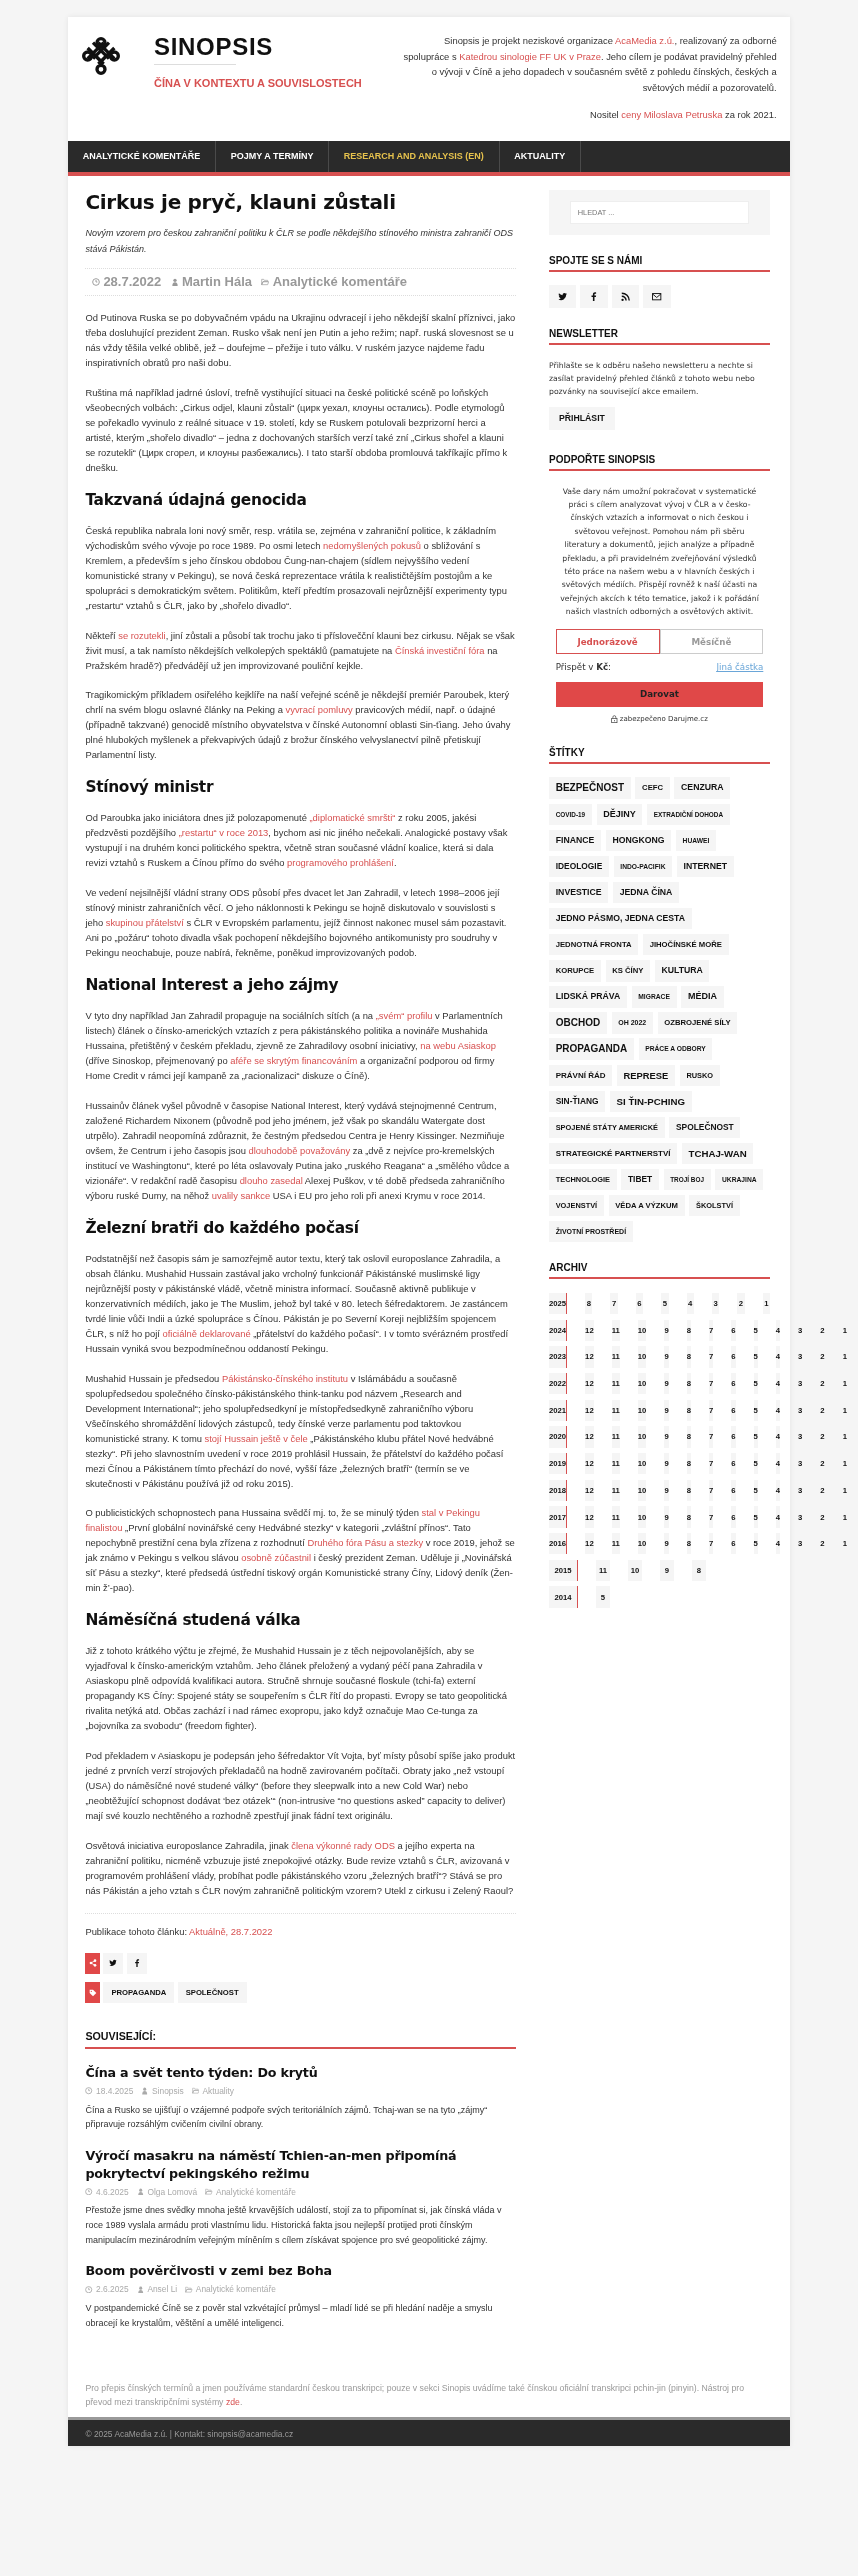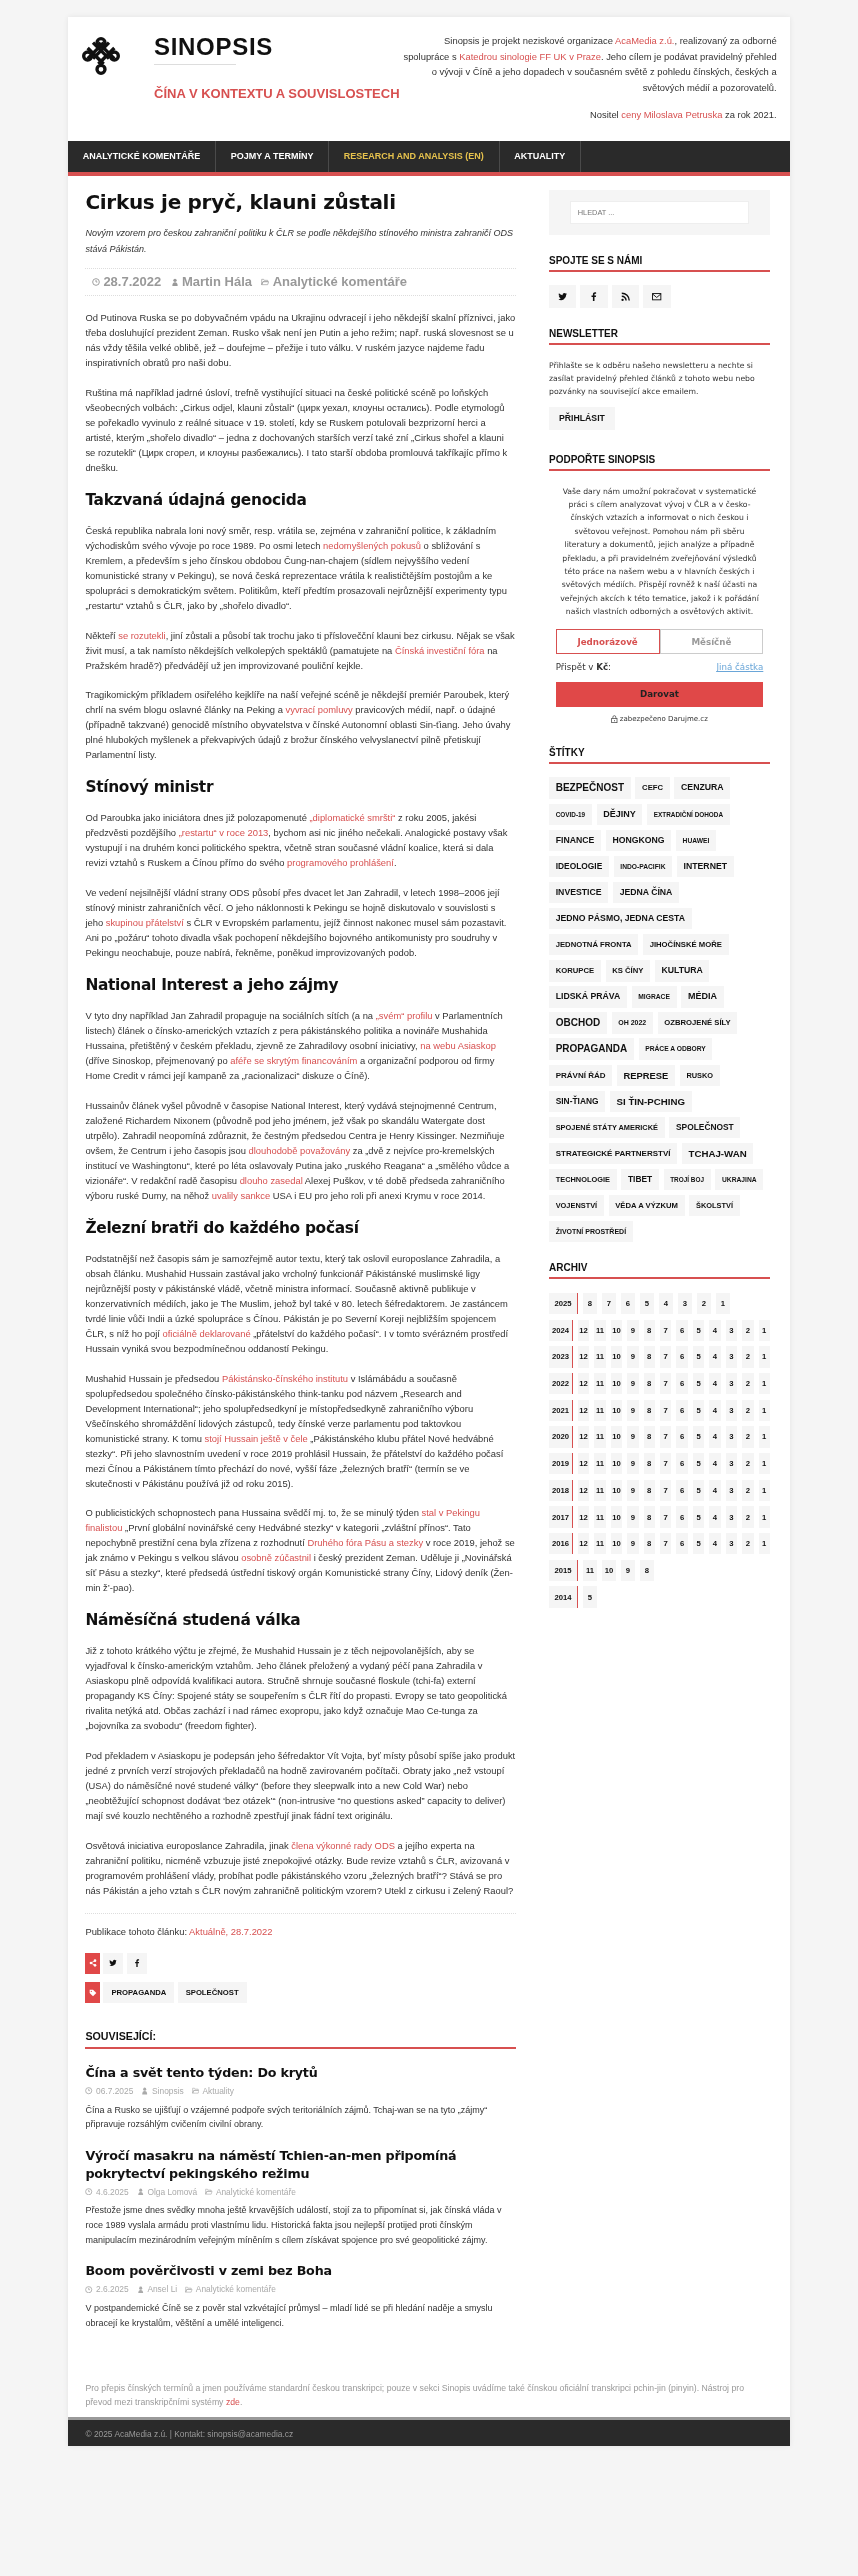--- a/index.html
+++ b/index.html
@@ -5,21 +5,21 @@
   * { box-sizing: border-box; margin: 0; padding: 0; }
   html, body { background: #f5f5f5; }
   body { width: 859px; min-height: 2576px; font-family: "DejaVu Sans", sans-serif; color: #222; }
   a { color: #d75050; text-decoration: none; }
   .wrap { position: absolute; left: 68px; top: 16.7px; width: 722px; background: #fff; box-shadow: 0 0 5.3px rgba(0,0,0,0.08); }
   
   .header { position: relative; height: 124px; }
   .logo-icon { position: absolute; left: 13.4px; top: 19px; width: 40px; height: 40px; }
   .site-title { position: absolute; left: 86px; top: 16px; font-family: "Liberation Sans", sans-serif; font-weight: bold; font-size: 24px; letter-spacing: 0.7px; color: #111; }
   .title-rule { position: absolute; left: 86px; top: 47px; width: 82px; height: 0.7px; background: #ddd; }
-  .site-tagline { position: absolute; left: 86px; top: 69px; font-family: "Liberation Sans", sans-serif; font-weight: bold; font-size: 13px; color: #d75050; }
+  .site-tagline { position: absolute; left: 86px; top: 60px; font-family: "Liberation Sans", sans-serif; font-weight: bold; font-size: 11px; color: #d75050; }
   .header-desc { position: absolute; right: 13.4px; top: 16.7px; width: 374px; text-align: right; font-family: "Liberation Sans", sans-serif; font-size: 9.4px; line-height: 15.4px; color: #333; }
   .header-award { position: absolute; right: 13.4px; top: 92px; font-family: "Liberation Sans", sans-serif; font-size: 9.4px; color: #333; }
   
   .nav { position: relative; height: 35px; background: #2a2a2a; border-bottom: 4px solid #d75050; display: flex; }
   .nav-item { padding: 0 14.7px; line-height: 30px; font-family: "Liberation Sans", sans-serif; font-weight: bold; font-size: 9px; color: #fff; border-right: 0.7px solid #4a4a4a; text-transform: uppercase; }
   .nav-item.highlight { color: #e6c24d; }
   
   .content { display: flex; padding: 0 0 0 0; }
   .main { width: 461px; padding: 14.7px 13.4px 20px 17.4px; }
   .sidebar { width: 261px; padding: 14.7px 20px 20px 20px; }
@@ -61,21 +61,21 @@
   .freq-btn.active { border-color: #d75050; color: #d75050; }
   .amount-label-row { display: flex; justify-content: space-between; font-family: "DejaVu Sans", sans-serif; font-size: 8.7px; color: #333; margin-bottom: 9.4px; }
   .other-amount { color: #6aa6d8; text-decoration: underline; }
   .amount-grid { display: grid; grid-template-columns: 1fr 1fr; gap: 4px 4.7px; margin-bottom: 10.7px; }
   .amount-btn { height: 25px; border: 0.7px solid #ccc; font-family: "DejaVu Sans", sans-serif; font-weight: bold; font-size: 8.4px; color: #888; display: flex; align-items: center; justify-content: center; }
   .donate-btn { height: 25.4px; background: #e04848; font-family: "DejaVu Sans", sans-serif; font-weight: bold; font-size: 8.7px; color: #222; display: flex; align-items: center; justify-content: center; margin-bottom: 8px; }
   .secured { text-align: center; font-family: "DejaVu Sans", sans-serif; font-size: 7px; color: #333; display: flex; align-items: center; justify-content: center; gap: 2px; }
   .secured svg { width: 6.7px; height: 8px; }
   .tag-cloud { display: flex; flex-wrap: wrap; gap: 4.7px 4.7px; margin-bottom: 20px; align-items: center; }
   .cloud-tag { background: #f5f5f5; padding: 0 6.7px; line-height: 21.4px; font-family: "Liberation Sans", sans-serif; font-weight: bold; color: #111; }
-  .archive-row { display: flex; gap: 5px; margin-bottom: 5.3px; }
+  .archive-row { display: flex; gap: 18px; margin-bottom: 5.3px; }
   .archive-year { width: 29px; height: 21.4px; background: #f5f5f5; border-right: 1.3px solid #d75050; font-family: "Liberation Sans", sans-serif; font-weight: bold; font-size: 7.7px; color: #111; display: flex; align-items: center; justify-content: center; }
   .archive-month { width: 14px; height: 21.4px; background: #f5f5f5; font-family: "Liberation Sans", sans-serif; font-weight: bold; font-size: 7.7px; color: #111; display: flex; align-items: center; justify-content: center; }
 </style>
 </head>
 <body>
 
 <div class="wrap">
 
   <div class="header">
     <svg class="logo-icon" viewBox="0 0 60 60">
@@ -196,21 +196,21 @@
       <div class="related-title">SOUVISEJÍCÍ:</div>
 
       <div class="related-item">
         <h3>Čína a svět tento týden: Do krytů</h3>
         <div class="related-meta">
           <span class="meta-part">
               <svg viewBox="0 0 12 12">
                 <circle cx="6" cy="6" r="5" fill="none" stroke="#aaa" stroke-width="1.4"></circle>
                 <path d="M6 3v3h2" fill="none" stroke="#aaa" stroke-width="1.4"></path>
               </svg>
-              <span>06.7.2025</span>
+              <span>18.4.2025</span>
             </span>
           <span class="meta-part">
               <svg viewBox="0 0 12 12">
                 <circle cx="6" cy="3.5" r="2.5" fill="#aaa"></circle>
                 <path d="M2 12 Q2 6.5 6 6.5 Q10 6.5 10 12Z" fill="#aaa"></path>
               </svg>
               <span>Sinopsis</span>
             </span>
           <span class="meta-part">
               <svg viewBox="0 0 12 12">

